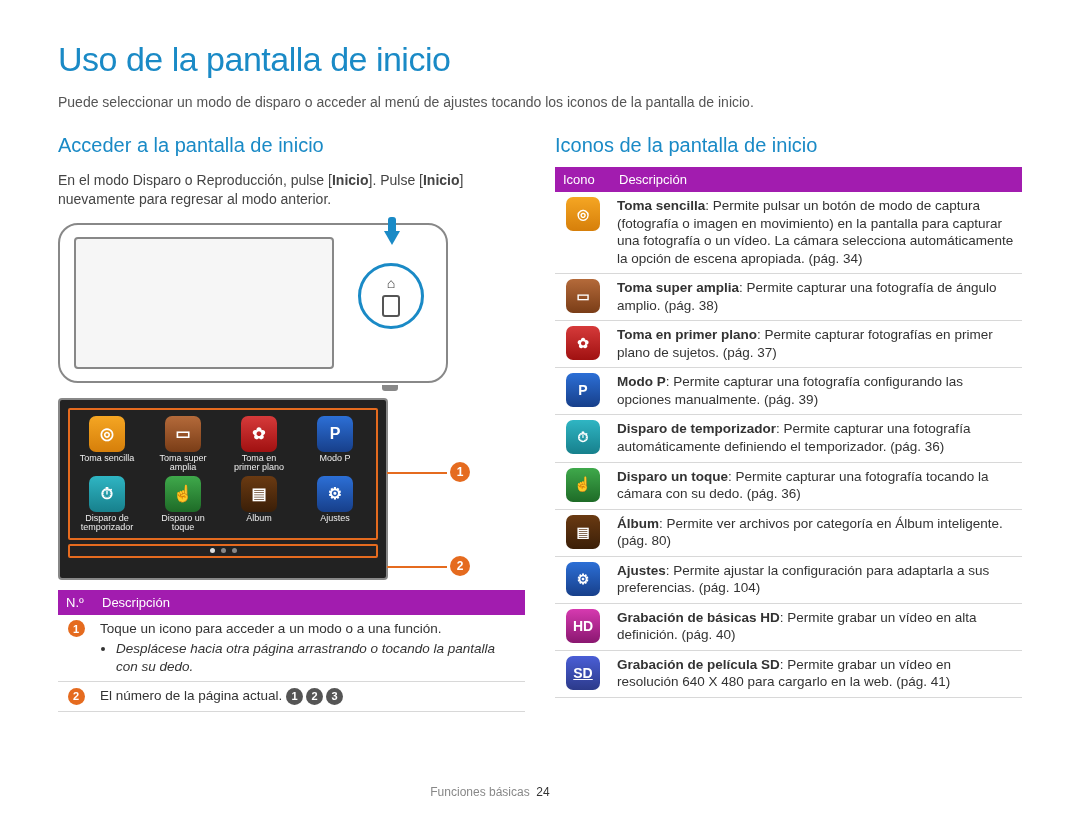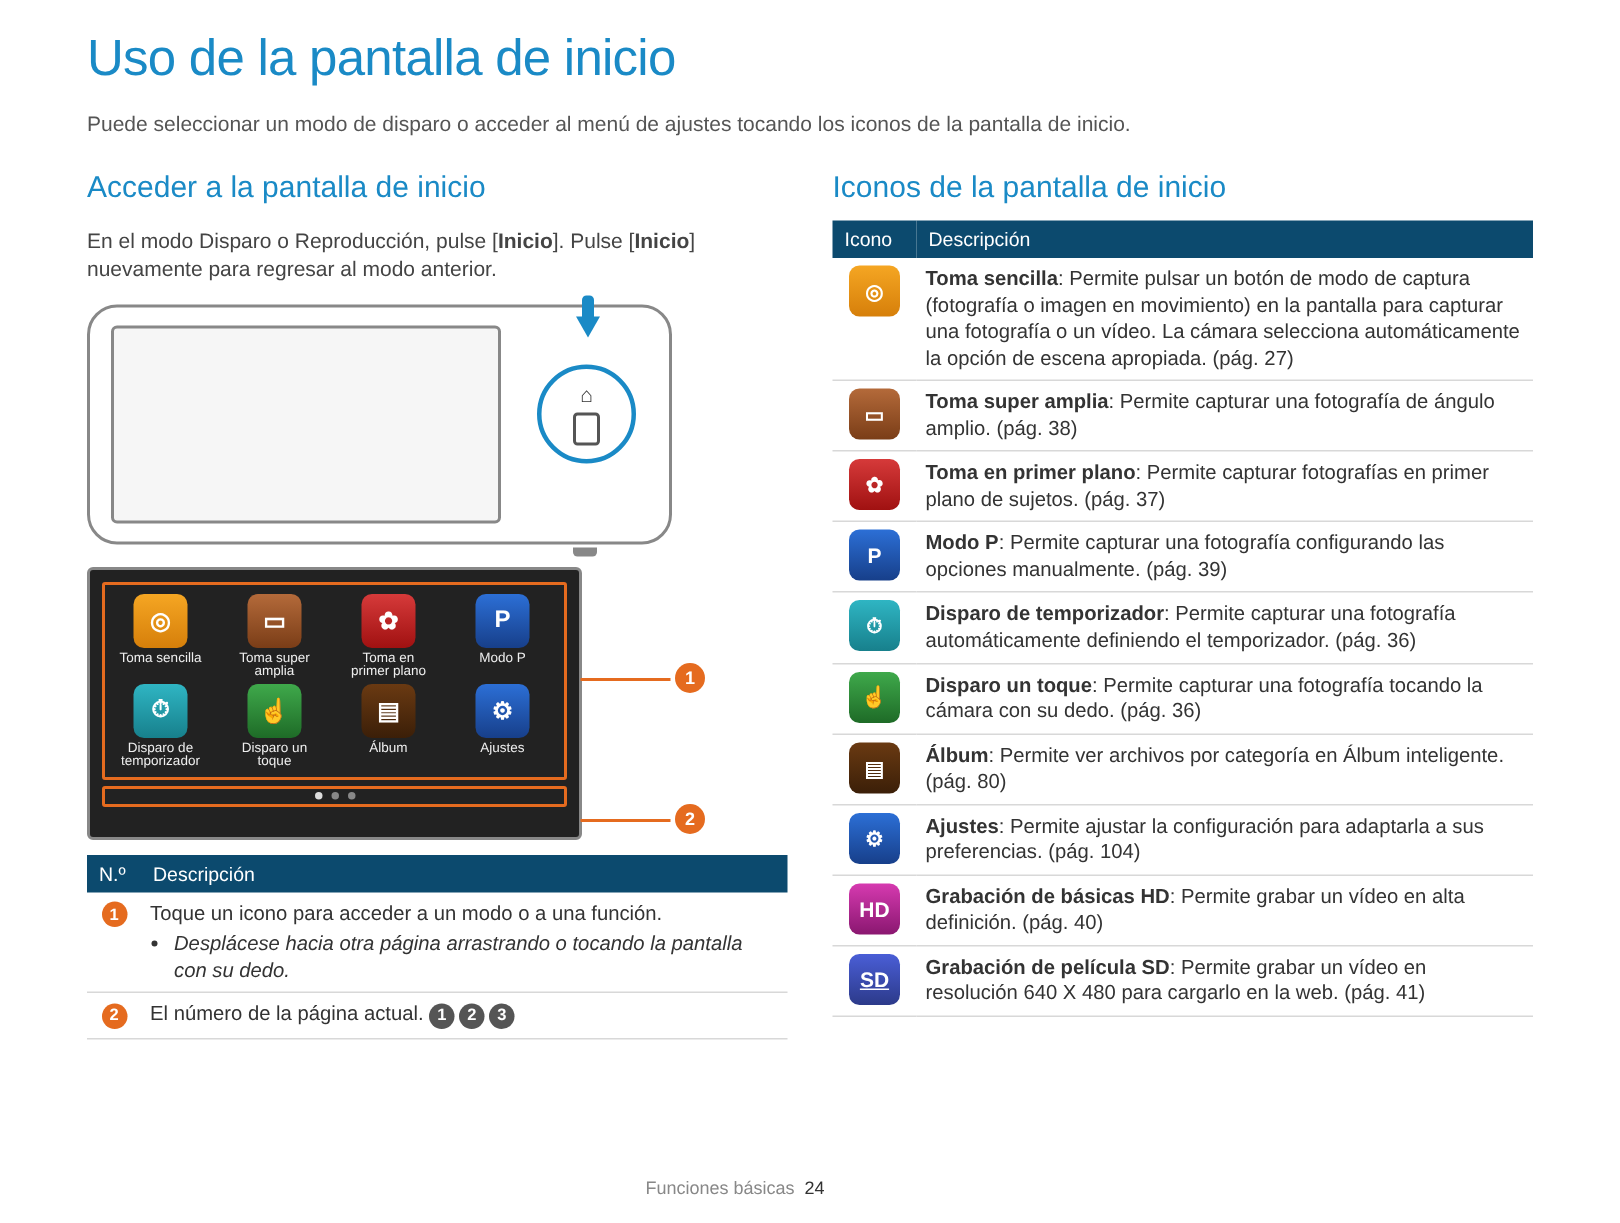--- a/index.html
+++ b/index.html
@@ -6,21 +6,21 @@
   html, body { margin: 0; padding: 0; }
   body {
     width: 1080px;
     height: 815px;
     font-family: Arial, Helvetica, sans-serif;
     color: #333;
     background: #fff;
     position: relative;
   }
   .page {
-    padding: 16px 58px 20px 58px;
+    padding: 36px 58px 20px 58px;
   }
   .title {
     font-size: 34px;
     font-weight: 300;
     color: #1a8ac6;
     margin: 4px 0 6px 0;
     letter-spacing: -0.5px;
   }
   .intro {
     font-size: 14px;
@@ -193,21 +193,21 @@
   .cb2 { left: 392px; top: 158px; }
 
   
   table.data {
     width: 100%;
     border-collapse: collapse;
     margin-top: 10px;
     font-size: 13.5px;
   }
   table.data th {
-    background: #0c4a6e;
+    background: #a21caf;
     color: #fff;
     text-align: left;
     font-weight: 400;
     padding: 5px 8px;
     font-size: 13px;
   }
   table.data td {
     border-bottom: 1px solid #d8d8d8;
     padding: 5px 6px 6px 6px;
     vertical-align: top;
@@ -352,21 +352,21 @@
       <table class="data" style="margin-top:4px;">
         <thead>
           <tr>
             <th style="width:56px">Icono</th>
             <th>Descripción</th>
           </tr>
         </thead>
         <tbody id="right-tbody">
             <tr>
               <td class="iconcell"><span class="tbl-mini-icon ic-orange">◎</span></td>
-              <td><b>Toma sencilla</b><span>: Permite pulsar un botón de modo de captura (fotografía o imagen en movimiento) en la pantalla para capturar una fotografía o un vídeo. La cámara selecciona automáticamente la opción de escena apropiada. (pág. 27)</span></td>
+              <td><b>Toma sencilla</b><span>: Permite pulsar un botón de modo de captura (fotografía o imagen en movimiento) en la pantalla para capturar una fotografía o un vídeo. La cámara selecciona automáticamente la opción de escena apropiada. (pág. 34)</span></td>
             </tr>
             <tr>
               <td class="iconcell"><span class="tbl-mini-icon ic-brown">▭</span></td>
               <td><b>Toma super amplia</b><span>: Permite capturar una fotografía de ángulo amplio. (pág. 38)</span></td>
             </tr>
             <tr>
               <td class="iconcell"><span class="tbl-mini-icon ic-red">✿</span></td>
               <td><b>Toma en primer plano</b><span>: Permite capturar fotografías en primer plano de sujetos. (pág. 37)</span></td>
             </tr>
             <tr>

